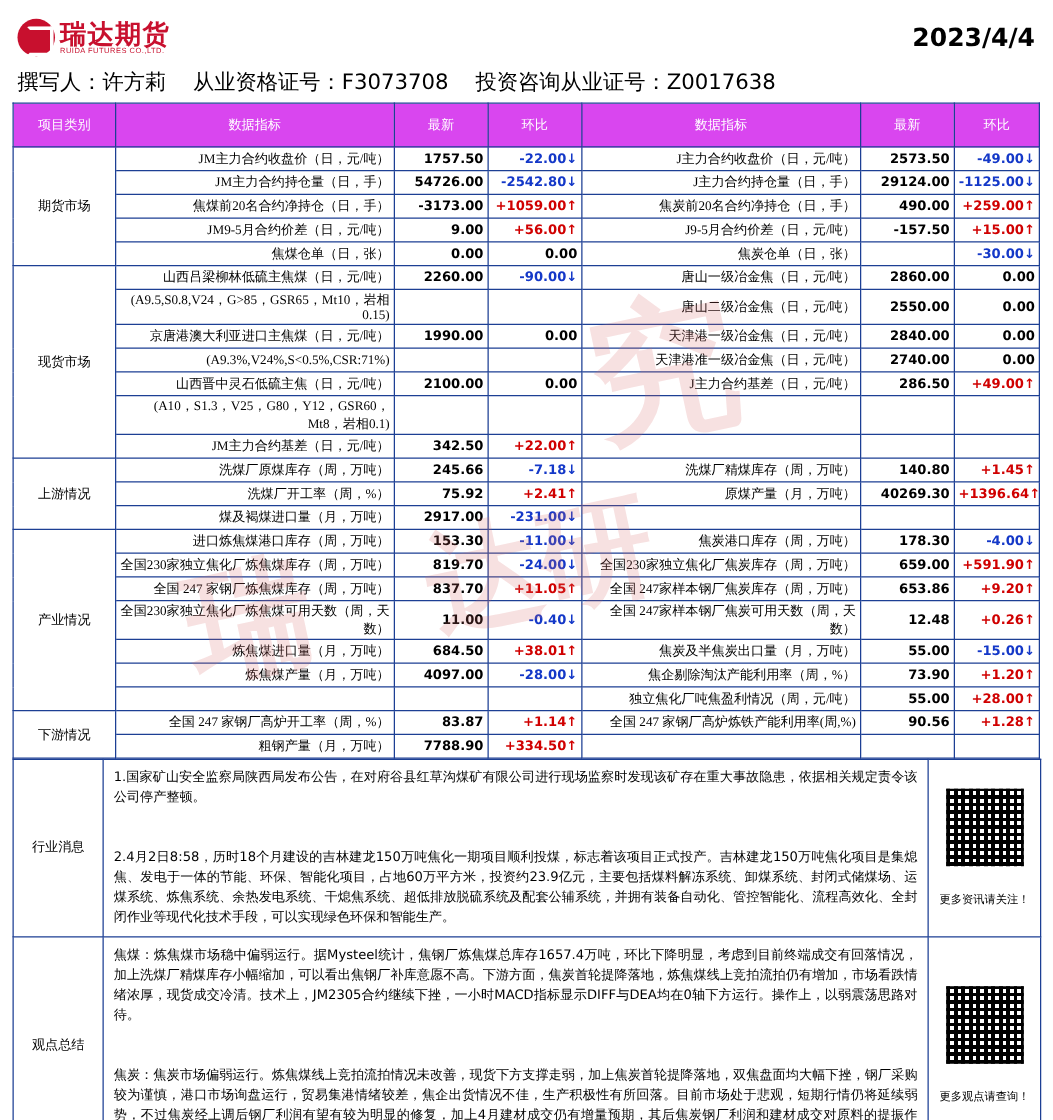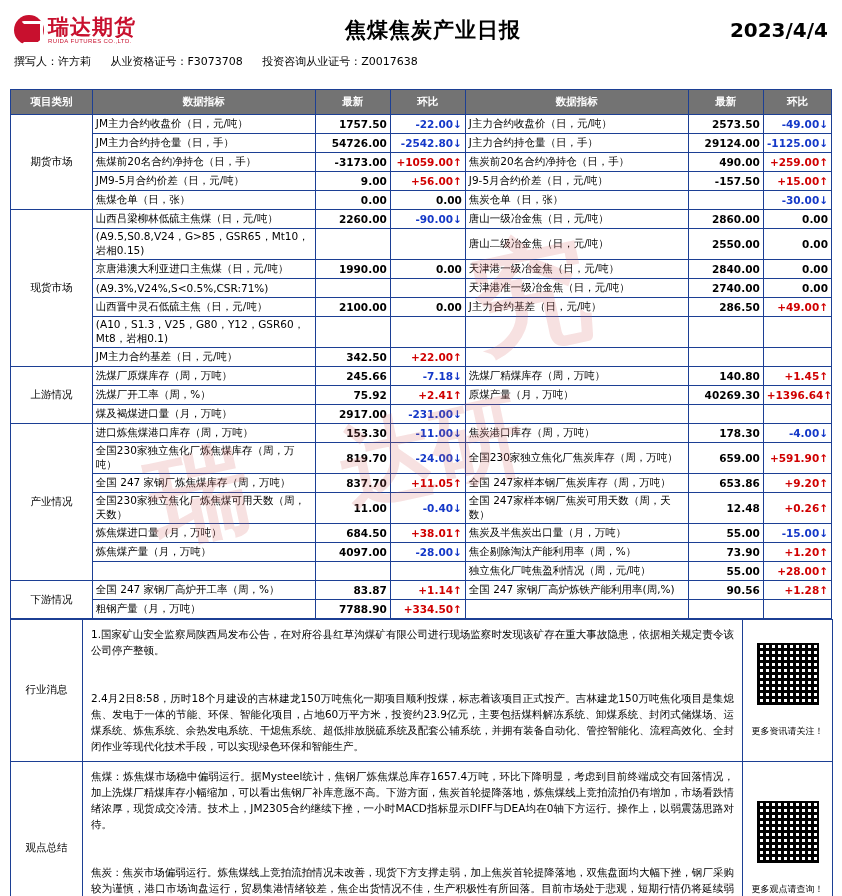--- a/index.html
+++ b/index.html
@@ -19,29 +19,29 @@
   .header { display:flex; align-items:center; justify-content:space-between; height:46px; padding: 2px 4px 0 4px;}
   .brand { display:flex; align-items:center; gap:4px; }
   .brand-logo { width:30px; height:30px; border-radius:50%; background:#c8102e; position:relative; flex:none;}
   .brand-logo:after{ content:""; position:absolute; left:7px; top:6px; width:16px; height:18px; border:3px solid #fff; border-radius:3px; border-left-color:transparent;}
   .brand-text { line-height:1.05; }
   .brand-cn { font-size:21px; font-weight:bold; color:#c8102e; letter-spacing:1px; font-family:"DejaVu Sans", sans-serif;}
   .brand-en { font-size:6px; color:#c8102e; letter-spacing:0.4px; }
   .doc-title { font-size:21px; font-weight:bold; letter-spacing:1px; font-family:"DejaVu Sans", sans-serif;}
   .doc-date { font-size:20px; font-weight:bold; font-family:"DejaVu Sans", sans-serif;}
 
-  .byline { font-size:11px; padding:2px 4px 20px 4px; font-family:"DejaVu Sans", sans-serif;}
+  .byline { font-size:17px; padding:2px 4px 5px 4px; font-family:"DejaVu Sans", sans-serif;}
   .byline span { margin-right:16px; }
 
   
   table.main { width:100%; border-collapse:collapse; table-layout:fixed; font-family:"DejaVu Sans", sans-serif;}
   table.main td, table.main th { border:1px solid #1c3f94; padding:1px 3px; font-size:10.5px; vertical-align:middle; }
-  thead th { background:#737373; color:#fff; font-weight:bold; text-align:center; height:25px; font-size:12px;}
+  thead th { background:#d946ef; color:#fff; font-weight:normal; text-align:center; height:35px; font-size:12px;}
   .cat { text-align:center; font-weight:normal; font-size:12px; }
-  .lbl { text-align:left; }
+  .lbl { text-align:right;font-family:Liberation Serif, serif; }
   .num { text-align:right; font-weight:bold; padding-right:6px;}
   .chg { text-align:right; font-weight:bold; padding-right:6px;}
   .up { color:#d00000; }
   .down { color:#1438c8; }
   .flat { color:#000; }
   tr.r { height:19px; }
   td.sep-left { border-left:1px dashed #1c3f94; }
 
   
   .blk { font-size:10.5px; line-height:1.55; text-align:justify; font-family:"DejaVu Sans", sans-serif;}
@@ -72,21 +72,20 @@
   <div class="wm wm3">达研</div>
 
   <div class="header">
     <div class="brand">
       <div class="brand-logo"></div>
       <div class="brand-text">
         <div class="brand-cn">瑞达期货</div>
         <div class="brand-en">RUIDA FUTURES CO.,LTD.</div>
       </div>
     </div>
-    <div class="doc-title">焦煤焦炭产业日报</div>
     <div class="doc-date">2023/4/4</div>
   </div>
 
   <div class="byline">
     <span>撰写人：许方莉</span>
     <span>从业资格证号：F3073708</span>
     <span>投资咨询从业证号：Z0017638</span>
   </div>
 
   <table class="main">

